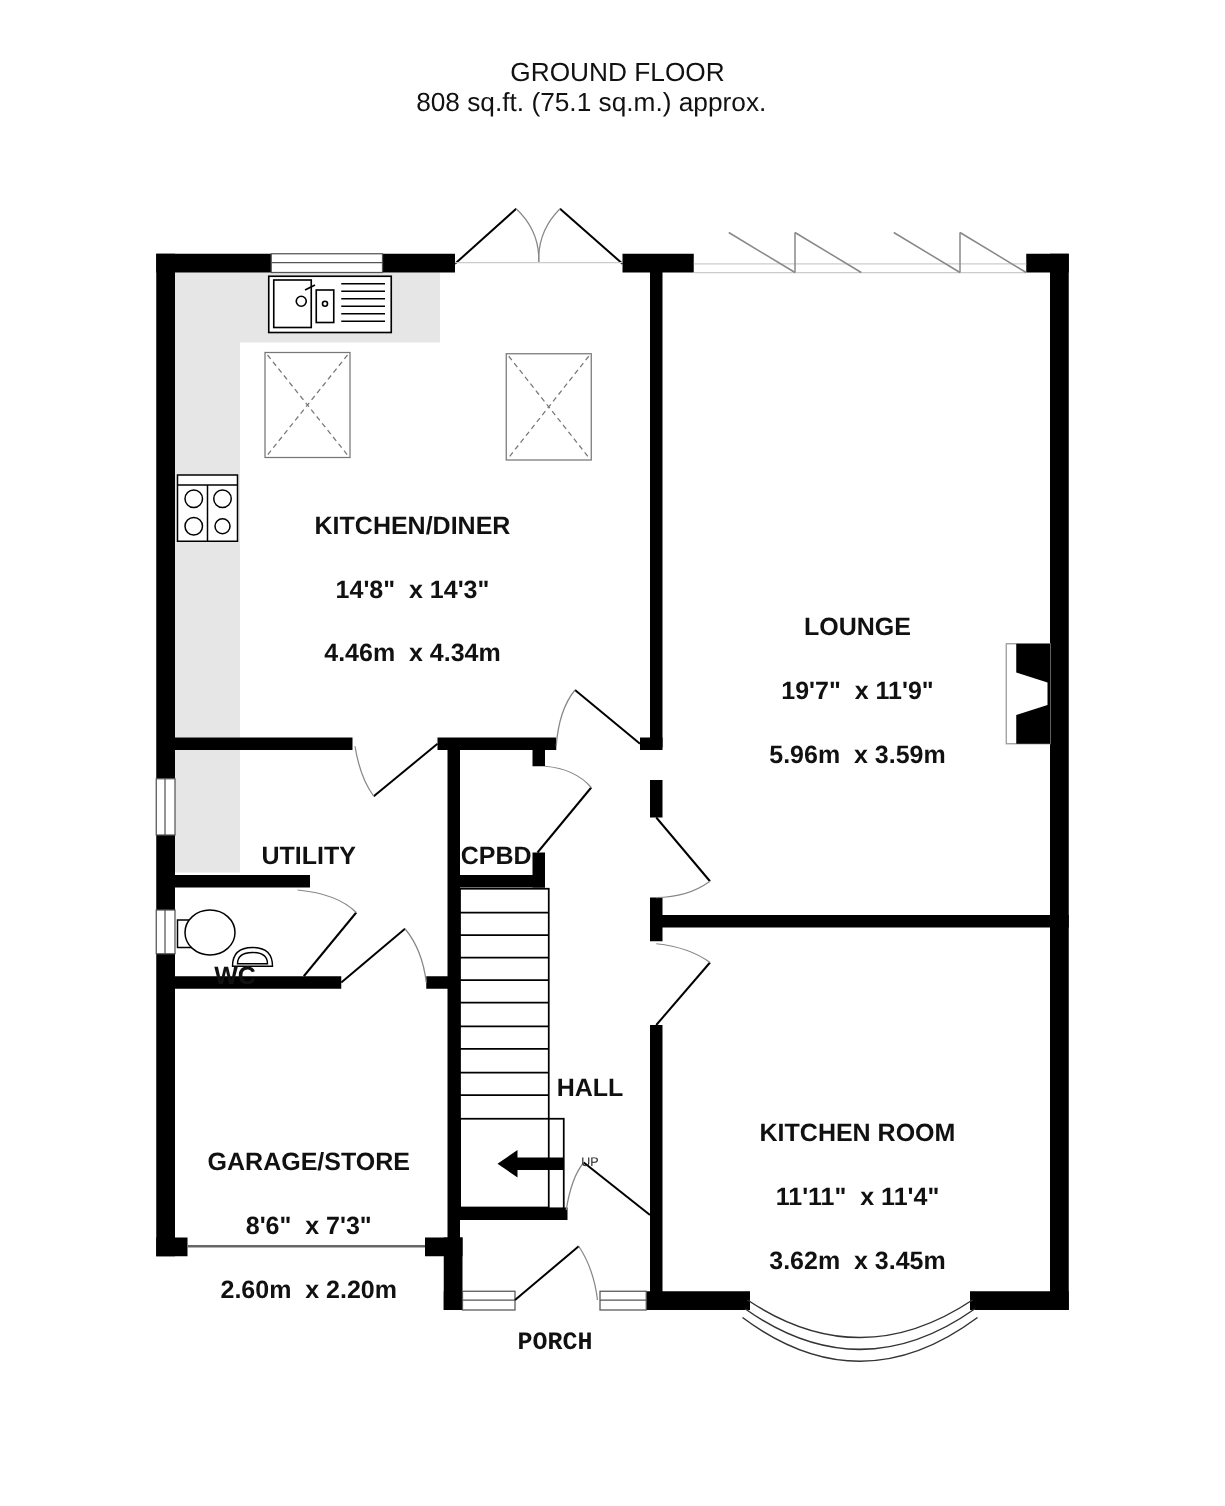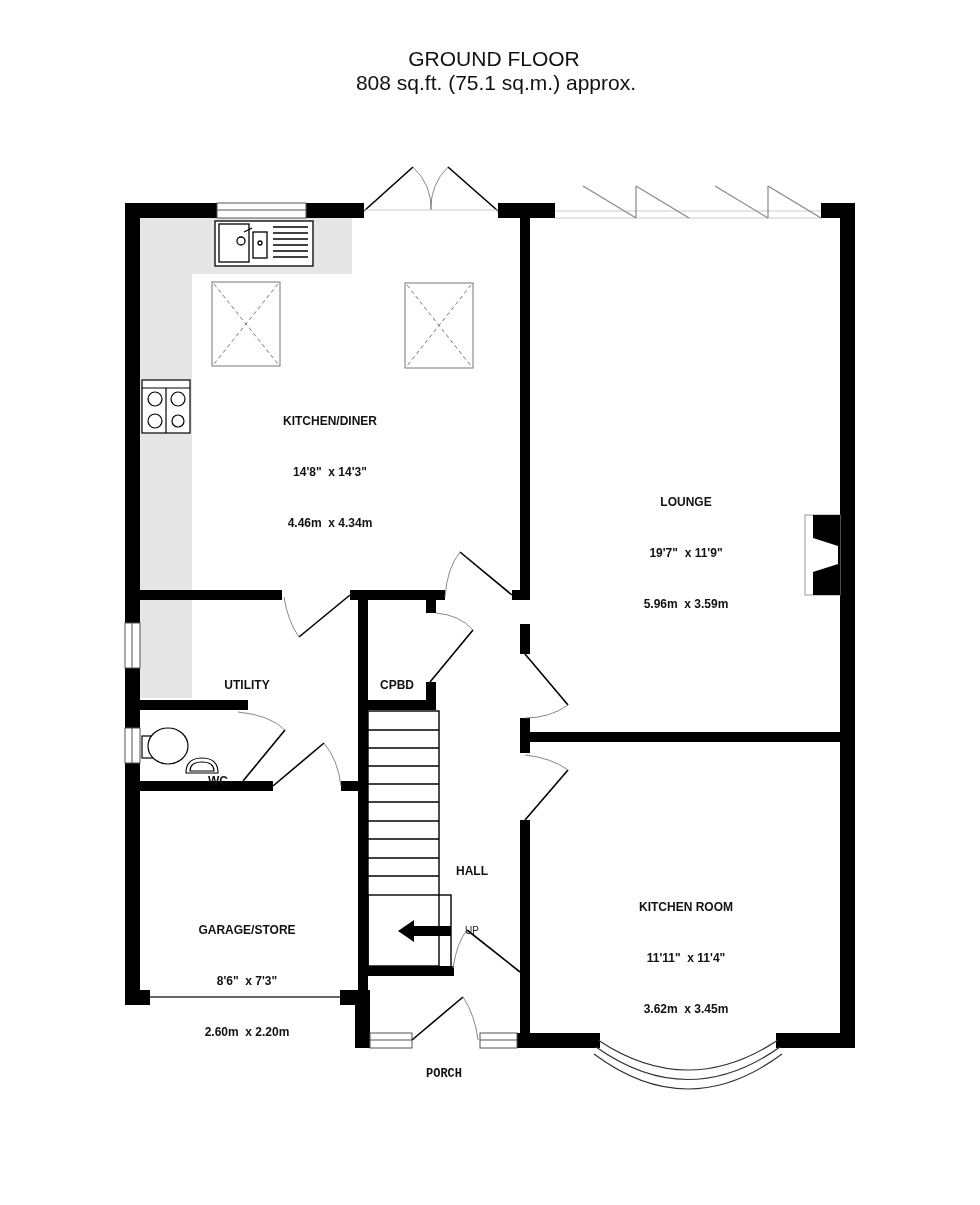--- a/index.html
+++ b/index.html
@@ -1,21 +1,21 @@
 <!DOCTYPE html>
 <html><head>
 <meta charset="utf-8">
 <style>
   html,body{margin:0;padding:0;background:#ffffff;}
   body{width:980px;height:1205px;position:relative;overflow:hidden;font-family:"Liberation Sans",sans-serif;}
   .hdr{position:absolute;left:0;width:980px;text-align:center;color:#111;font-size:21px;line-height:24px;}
   .hdr .t1{position:absolute;top:47px;left:0;width:908px;padding-left:40px;}
-  .hdr .t2{position:absolute;top:71px;left:0;width:946px;margin-left:23px;}
+  .hdr .t2{position:absolute;top:71px;left:0;width:946px;}
   svg{position:absolute;left:0;top:0;}
-  .lbl{position:absolute;font-weight:bold;color:#111;font-size:12px;line-height:17px;text-align:center;white-space:pre;}
+  .lbl{position:absolute;font-weight:bold;color:#111;font-size:20px;line-height:17px;text-align:center;white-space:pre;}
   .lbl div{white-space:pre;}
 </style>
 </head>
 <body>
 
 <div class="hdr">
   <div class="t1">GROUND FLOOR</div>
   <div class="t2">808 sq.ft. (75.1 sq.m.) approx.</div>
 </div>
 
@@ -222,21 +222,21 @@
 </div>
 
 <div class="lbl" style="left:197px;top:643px;width:100px;">
   <div>UTILITY</div>
 </div>
 
 <div class="lbl" style="left:362px;top:643px;width:70px;">
   <div>CPBD</div>
 </div>
 
-<div class="lbl" style="left:168px;top:739px;width:40px;margin-left:30px;">
+<div class="lbl" style="left:168px;top:739px;width:40px;">
   <div>WC</div>
 </div>
 
 <div class="lbl" style="left:442px;top:829px;width:60px;">
   <div>HALL</div>
 </div>
 
 <div class="lbl" style="left:162px;top:888px;width:170px;">
   <div>GARAGE/STORE</div>
   <div>8'6"  x 7'3"</div>

